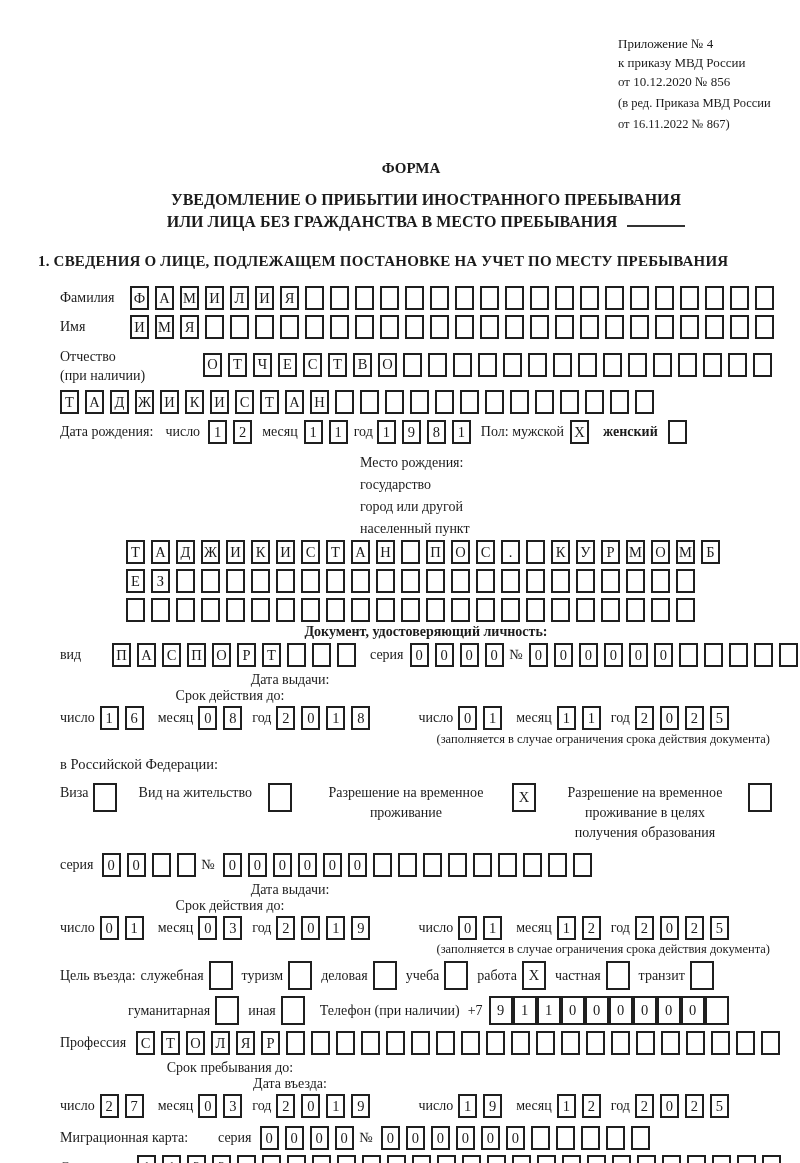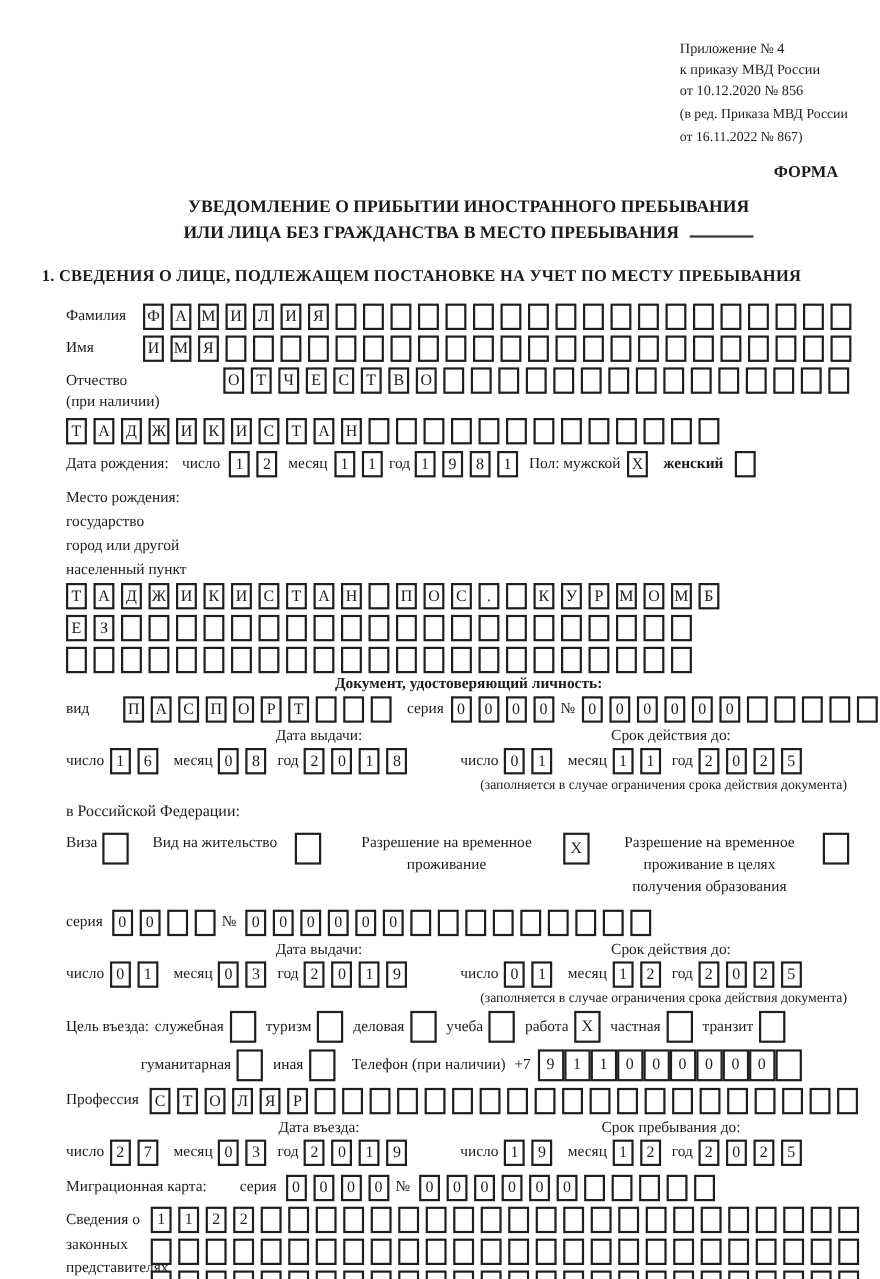--- a/index.html
+++ b/index.html
@@ -14,39 +14,39 @@
   .cell {
     display:inline-flex; align-items:center; justify-content:center;
     width:19px; height:24px; box-sizing:border-box;
     border:2px solid #1f1f1f; margin-right:6px; flex:0 0 auto;
     font-size:14.5px; line-height:1;
   }
   .boxes { display:inline-flex; flex-wrap:nowrap; }
   .checks .cell { width:24px; height:29px; margin-right:0; }
 
   .row { display:flex; align-items:center; margin-bottom:5px; }
-  .row.top { align-items:flex-start; }
+  .row.top { align-items:center; }
   .lbl { flex:0 0 auto; }
   .lblcol { flex:0 0 auto; padding-top:3px; line-height:19px; }
   .w70{width:70px;} .w143{width:143px;} .w120{width:120px;}
   .w132{width:132px;} .w77{width:77px;}
 
   .hdr { margin-left:558px; width:200px; font-size:13px; line-height:19px; }
   .hdr .sub { font-size:12.5px; margin-top:3px; line-height:18px; }
-  .forma { text-align:right; padding-right:30px; font-weight:bold; font-size:15px; margin-top:16px;font-family:Liberation Serif, serif; }
+  .forma { text-align:center; padding-right:30px; font-weight:bold; font-size:15px; margin-top:27px;font-family:Liberation Serif, serif; }
 
   .title { text-align:center; font-weight:bold; font-size:16px; line-height:22px; margin-top:12px; }
   .blank-line { display:inline-block; width:58px; border-bottom:2px solid #333; height:14px; margin-left:10px; }
 
   .sec-head { margin-left:-22px; margin-top:20px; margin-bottom:16px;
               font-weight:bold; font-size:15px; letter-spacing:0.2px; white-space:nowrap; }
 
   .center-head { text-align:center; font-weight:bold; font-size:14px; margin:2px 0 3px 0; }
 
-  .dhead { display:flex; font-size:14px; margin-top:2px; }
+  .dhead { display:flex; font-size:14px; margin-top:2px;flex-direction:column; }
   .dhead .h { text-align:center; }
   .dhead .h1 { width:300px; padding-left:80px; }
   .dhead .h2 { width:300px; margin-left:20px; }
 
   .dates-row { display:flex; align-items:center; margin:2px 0 2px 0; }
   .dates { display:flex; align-items:center; }
   .dates .lbl { margin-right:5px; }
   .ml8 { margin-left:8px; } .ml12 { margin-left:12px; } .ml4 { margin-left:4px; }
 
   .note { font-size:12.5px; text-align:right; padding-right:22px; margin:0 0 4px 0; }
@@ -631,22 +631,22 @@
         <span class="cell"></span>
         <span class="cell"></span>
         <span class="cell"></span>
         <span class="cell"></span>
         <span class="cell"></span>
         <span class="cell"></span>
       </span>
   </div>
 
   <div class="dhead" style="margin-top:4px;">
+    <div class="h h2">Срок пребывания до:</div>
     <div class="h h1">Дата въезда:</div>
-    <div class="h h2">Срок пребывания до:</div>
   </div>
 
   <div class="dates-row">
     <div class="dates">
       <span class="lbl">число</span>
       <span class="boxes">
           <span class="cell">2</span>
           <span class="cell">7</span>
         </span>
       <span class="lbl ml8">месяц</span>

